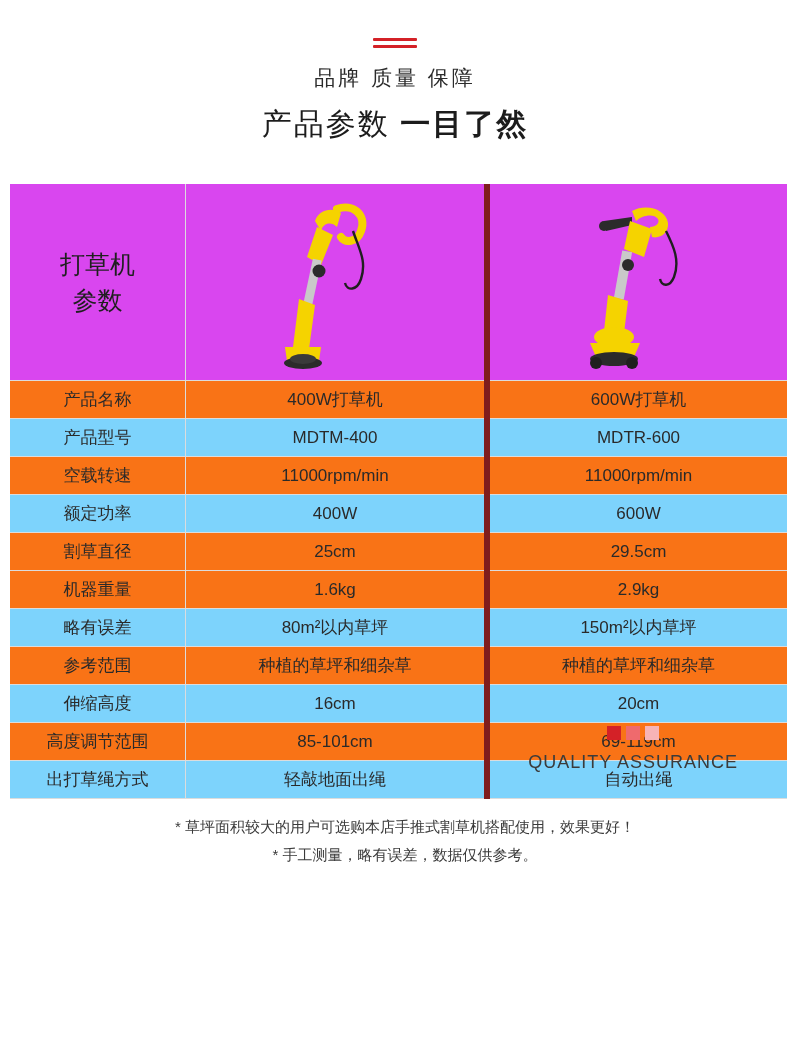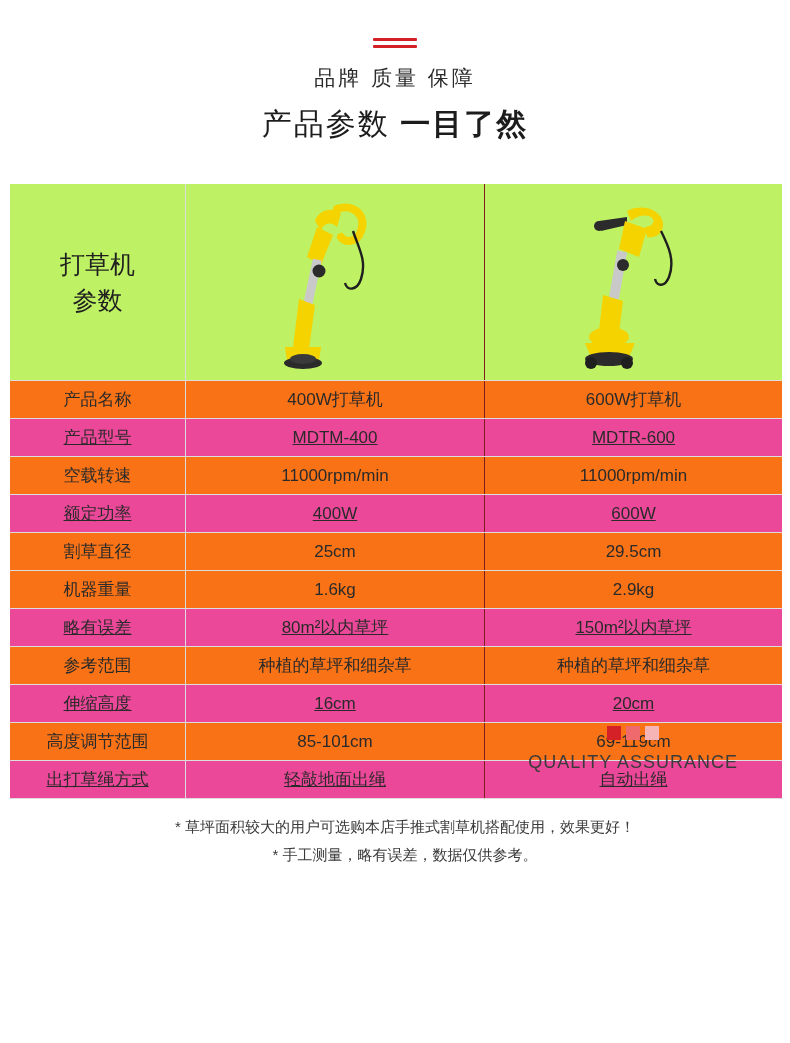--- a/index.html
+++ b/index.html
@@ -67,32 +67,32 @@
   }
   table.spec td {
     text-align: center;
     vertical-align: middle;
     font-size: 17px;
     color: #2a2a2a;
     padding: 7px 2px;
     border-bottom: 1px solid #dcdcdc;
   }
   td.col-label { width: 175px; }
-  td.col-a { width: 298px; border-left: 1px solid #dcdcdc; border-right: 1px solid #7f1d1d;}
+  td.col-a { width: 298px; border-left: 1px solid #dcdcdc; border-right: 6px solid #7f1d1d;}
   td.col-b { width: 297px; }
 
-  tr.shade td { background: #ec4899; text-decoration: underline; }
+  tr.shade td { background: #7dd3fc; }
   tr.plain td { background: #f97316; }
 
   
   tr.imgrow td {
     height: 196px;
     padding: 0;
     border-bottom: 1px solid #dcdcdc;
-    background: #bef264;
+    background: #d946ef;
   }
   .cat-label {
     font-size: 25px;
     line-height: 1.45;
     color: #1f1f1f;
   }
 
   
   .prod-fig {
     display: block;

